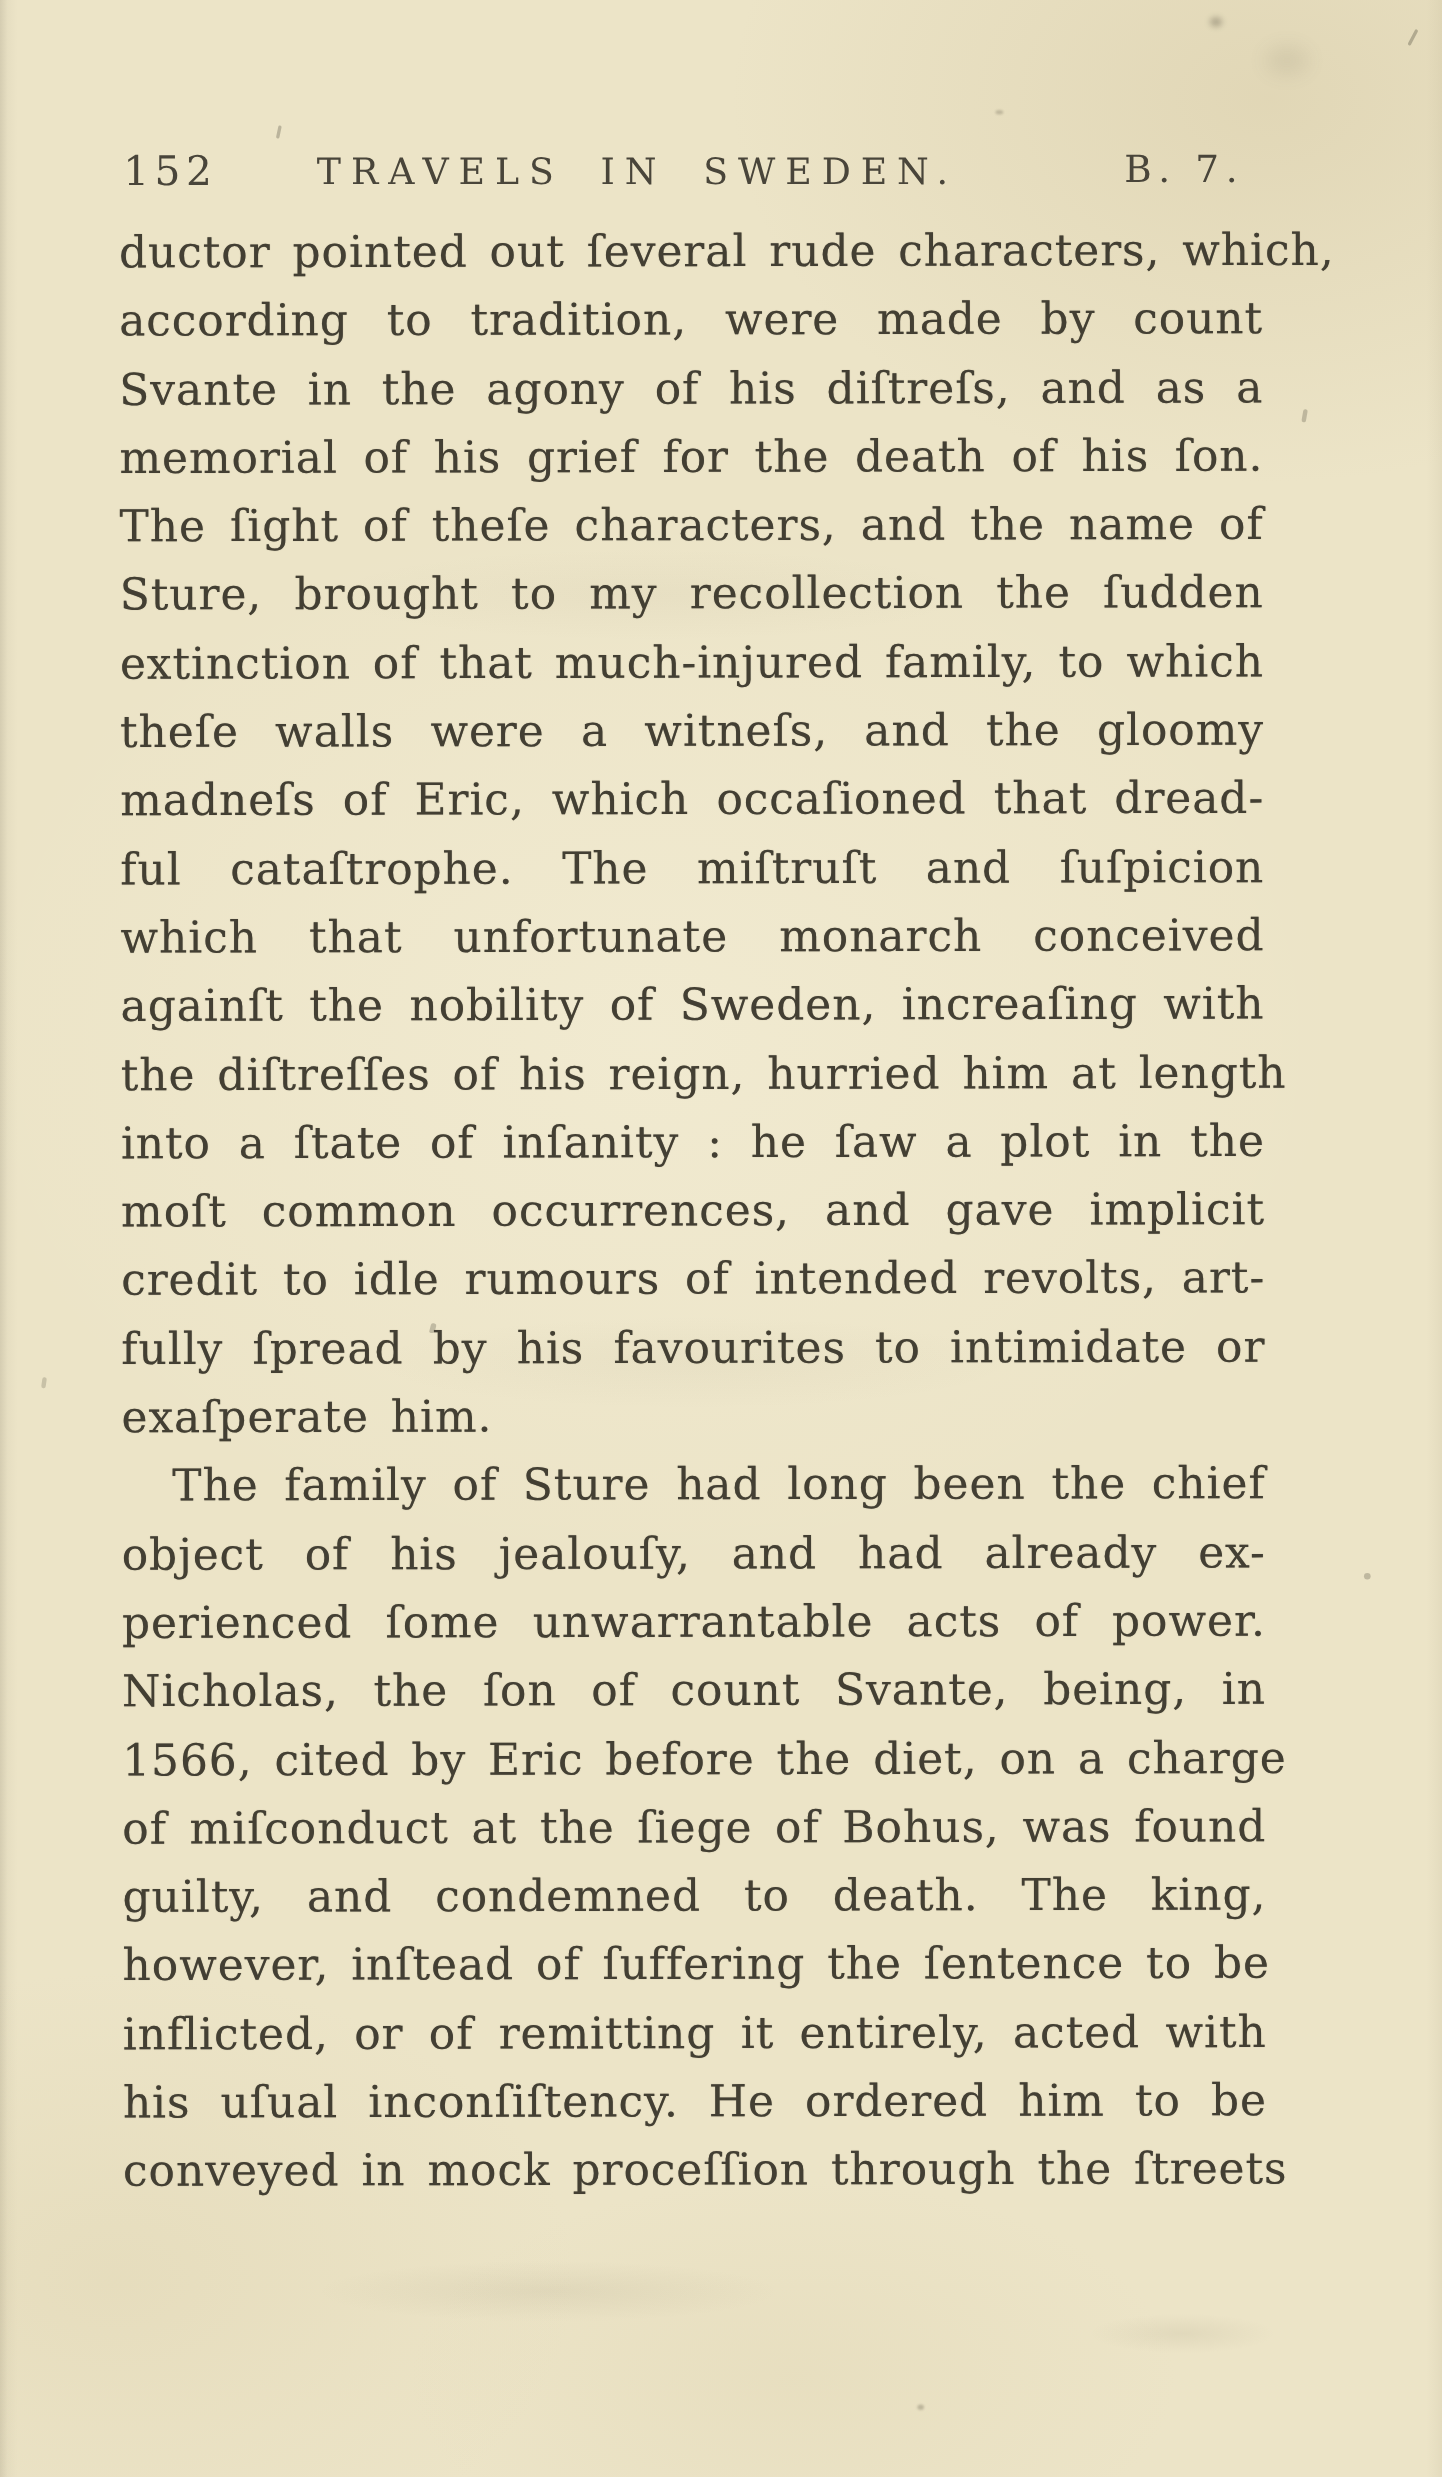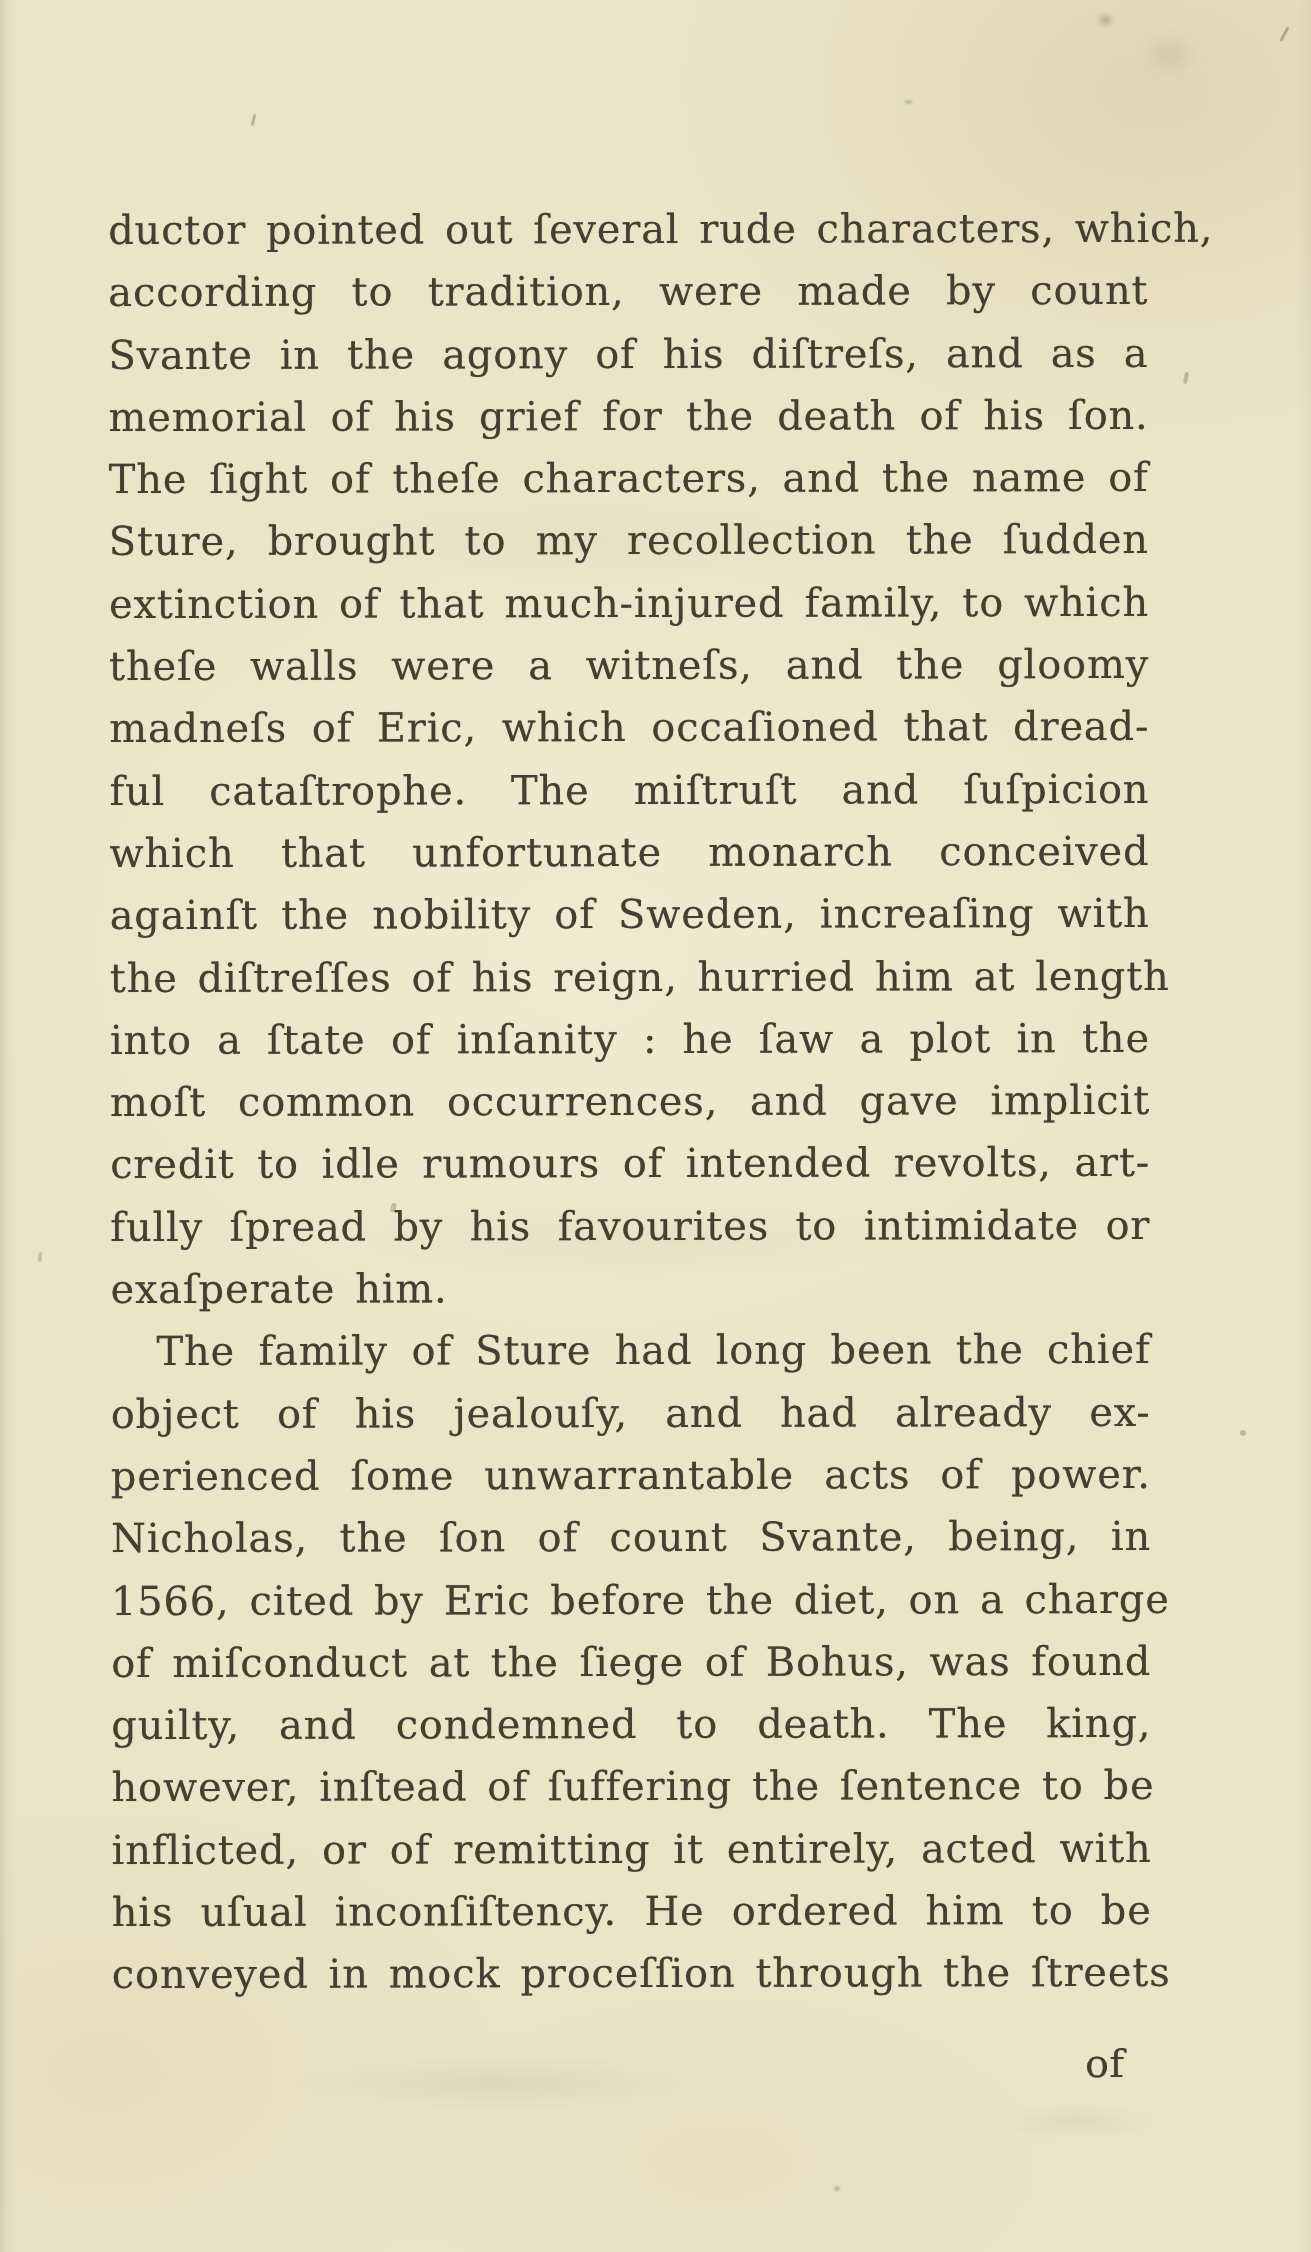--- a/index.html
+++ b/index.html
@@ -132,20 +132,25 @@
   <span class="speck s2"></span>
   <span class="speck s3"></span>
   <span class="speck s4"></span>
   <span class="speck s5"></span>
   <span class="speck s6"></span>
   <span class="speck s7"></span>
   <span class="speck s8"></span>
   <span class="speck s9"></span>
   <span class="speck s10"></span>
 
+  <header class="running-head">
+    <span class="page-number">152</span>
+    <span class="running-title">TRAVELS IN SWEDEN.</span>
+    <span class="book-ref">B. 7.</span>
+  </header>
 
   <main class="body-text">
       <div class="paragraph">
         <div class="line">ductor pointed out ſeveral rude characters, which,</div>
         <div class="line">according to tradition, were made by count</div>
         <div class="line">Svante in the agony of his diſtreſs, and as a</div>
         <div class="line">memorial of his grief for the death of his ſon.</div>
         <div class="line">The ſight of theſe characters, and the name of</div>
         <div class="line">Sture, brought to my recollection the ſudden</div>
         <div class="line">extinction of that much-injured family, to which</div>
@@ -169,17 +174,14 @@
         <div class="line">1566, cited by Eric before the diet, on a charge</div>
         <div class="line">of miſconduct at the ſiege of Bohus, was found</div>
         <div class="line">guilty, and condemned to death. The king,</div>
         <div class="line">however, inſtead of ſuffering the ſentence to be</div>
         <div class="line">inflicted, or of remitting it entirely, acted with</div>
         <div class="line">his uſual inconſiſtency. He ordered him to be</div>
         <div class="line">conveyed in mock proceſſion through the ſtreets</div>
       </div>
     </main>
 
-  <div class="catchword-row">
-    <span>of</span>
-  </div>
 
 </div>
 
 </body></html>

